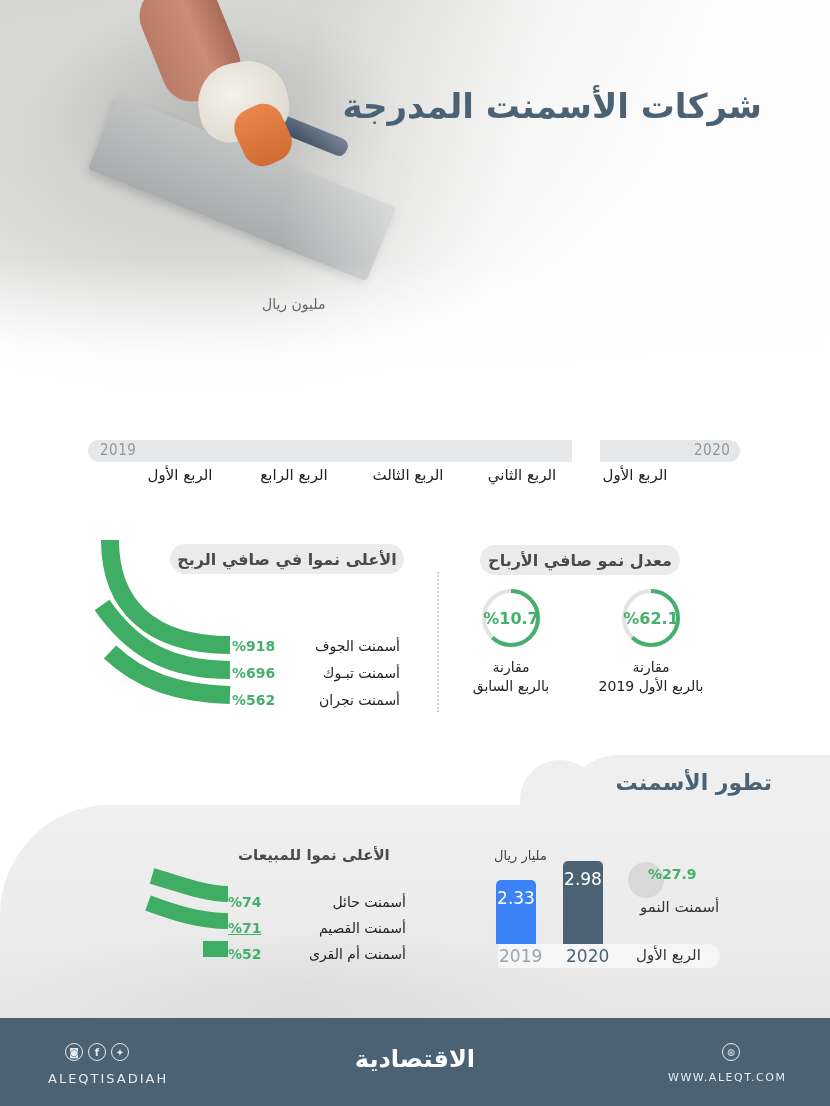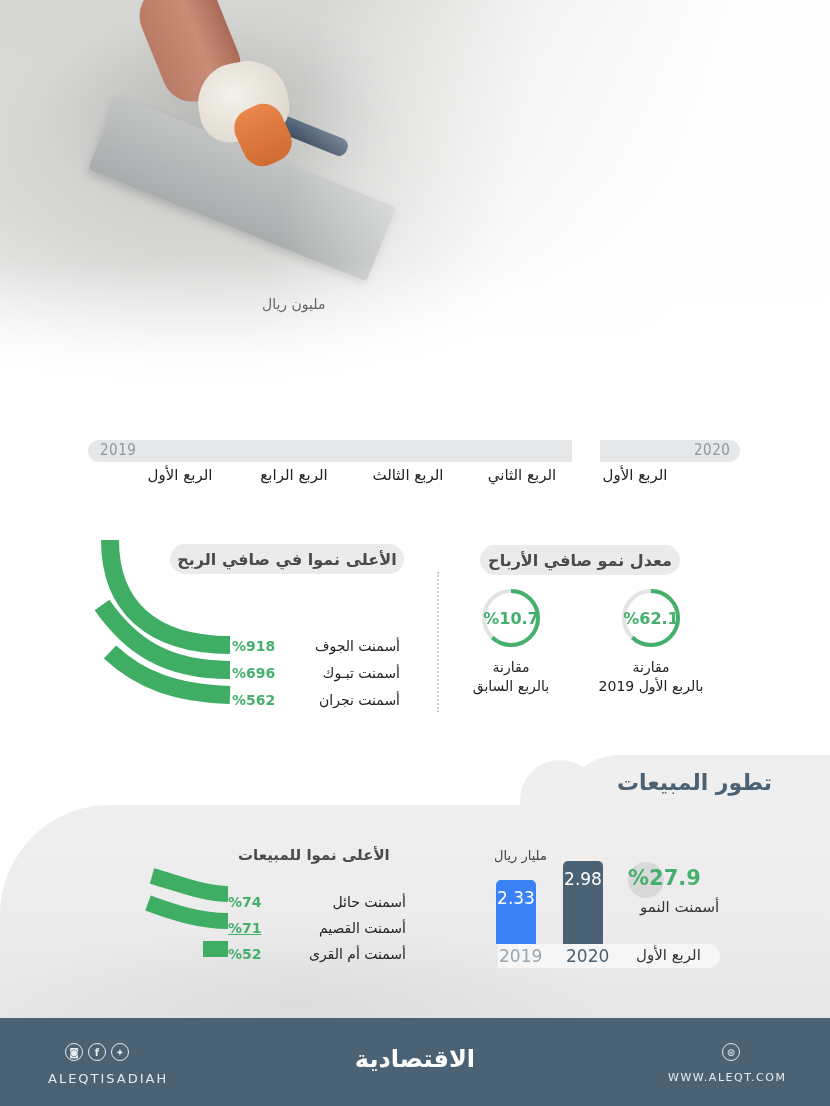--- a/index.html
+++ b/index.html
@@ -134,21 +134,21 @@
   .sales-bar {
     position: absolute; width: 40px; border-radius: 5px 5px 0 0;
     display: flex; justify-content: center;
   }
   .sales-bar .val { margin-top: 8px; font-size: 17px; color: #fff; }
   .sales-year { position: absolute; top: 946px; font-size: 17px; }
   .growth-badge {
     position: absolute; left: 628px; top: 862px; width: 36px; height: 36px;
     border-radius: 50%; background: rgba(200,200,200,0.55);
   }
-  .growth-big { position: absolute; left: 628px; top: 866px; font-size: 21px; font-weight: bold; color: #45b06c; direction: ltr; }
+  .growth-big { position: absolute; left: 648px; top: 866px; font-size: 14px; font-weight: bold; color: #45b06c; direction: ltr; }
   .growth-caption { position: absolute; left: 640px; top: 898px; font-size: 15px; color: #333; direction: rtl; }
   .sales-unit { position: absolute; left: 494px; top: 848px; font-size: 13px; color: #444; direction: rtl; }
   .q1-label { position: absolute; left: 636px; top: 946px; font-size: 15px; color: #333; direction: rtl; }
 
   .sales-top-title {
     position: absolute; left: 238px; top: 846px; font-size: 15px; font-weight: bold;
     color: #4a4a4a; direction: rtl;
   }
 
   
@@ -173,20 +173,21 @@
   <div class="arm"></div>
   <div class="trowel"></div>
   <div class="handle"></div>
   <div class="glove"></div>
   <div class="glove-cuff"></div>
 </div>
 <div class="hero-fade"></div>
 <div class="hero-fade2"></div>
 
 <div class="title">
+  <div class="t2">شركات الأسمنت المدرجة</div>
 </div>
 
 <div class="chart">
   <div class="unit-label">مليون ريال</div>
 
   <div class="axis-pill y2019"></div>
   <div class="axis-pill y2020"></div>
   <div class="axis-year" style="left:100px;">2019</div>
   <div class="axis-year" style="left:694px;">2020</div>
 
@@ -241,21 +242,21 @@
   <span class="growth-pct">%696</span>
 </div>
 <div class="growth-row" style="left:232px; top:689px;">
   <span class="growth-name">أسمنت نجران</span>
   <span class="growth-pct">%562</span>
 </div>
 
 <div class="sales-tab-curve"></div>
 <div class="sales-tab"></div>
 <div class="sales-panel"></div>
-<div class="sales-title">تطور المبيعات</div>
+<div class="sales-title">تطور الأسمنت</div>
 
 <div class="sales-top-title">الأعلى نموا للمبيعات</div>
 
 <svg style="position:absolute; left:140px; top:868px;" width="100" height="100" viewBox="0 0 100 100">
   <path d="M12 8 C 40 16, 65 26, 88 26" fill="none" stroke="#3fae64" stroke-width="16"></path>
   <path d="M8 35 C 35 45, 60 53, 88 53" fill="none" stroke="#3fae64" stroke-width="16"></path>
   <rect x="63" y="73" width="25" height="16" fill="#3fae64"></rect>
 </svg>
 
 <div class="growth-row" style="left:228px; top:891px;">

